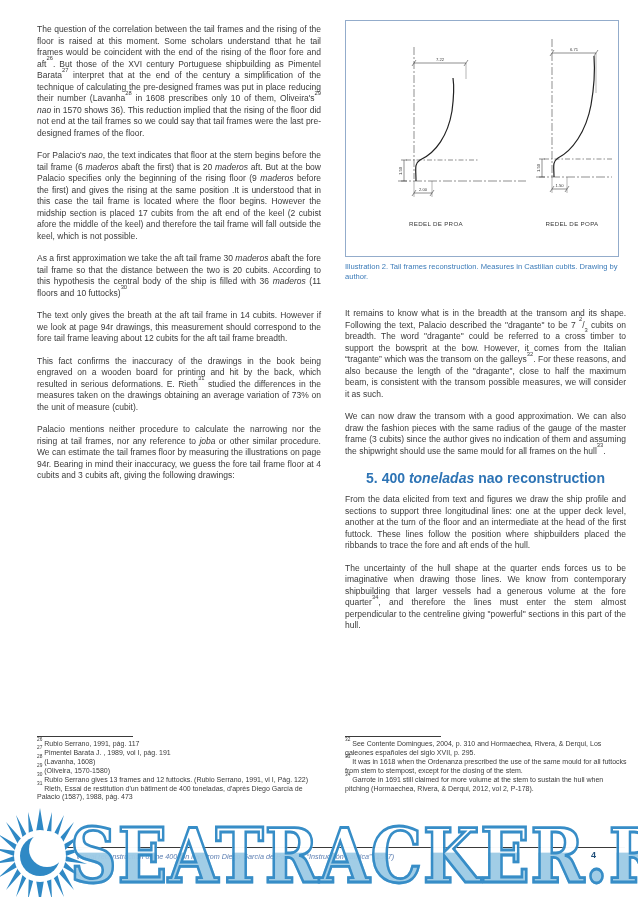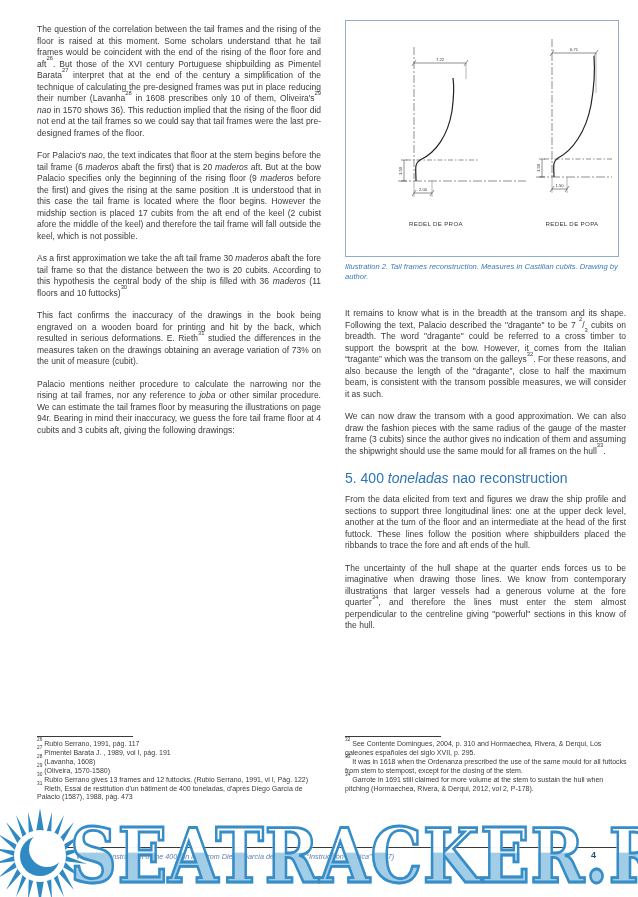--- a/index.html
+++ b/index.html
@@ -9,30 +9,30 @@
     font-family:"Liberation Sans","DejaVu Sans",sans-serif;color:#3a3a3a;
   }
   .col{position:absolute;font-size:8.5px;line-height:11.5px;text-align:justify;}
   .col p{margin:0 0 11px 0;}
   .col-left{left:37px;top:24px;width:284px;}
   .col-right{left:345px;top:308px;width:281px;}
   sup{font-size:68%;line-height:0;position:relative;top:-0.45em;}
   sub{font-size:68%;line-height:0;position:relative;top:0.25em;}
   i{font-style:italic;}
   h2.section{
-    font-size:14px;line-height:16px;font-weight:normal;color:#2E74B5;
-    margin:13px 0 8px 0;text-align:left;
+    font-size:14px;line-height:16px;font-weight:bold;color:#2E74B5;
+    margin:13px 0 8px 0;text-align:center;
   }
   .figure-box{
     position:absolute;left:345px;top:20px;width:274px;height:237px;
     border:1px solid #93accb;background:#ffffff;box-sizing:border-box;
   }
   .caption{
     position:absolute;left:345px;top:262px;width:281px;
-    color:#3c7bb8;font-style:italic;font-size:7.6px;line-height:9.6px;text-align:left;
+    color:#3c7bb8;font-size:7.6px;line-height:9.6px;text-align:left;
   }
   .fn{position:absolute;width:284px;font-size:7px;line-height:8.9px;text-align:left;}
   .fn-left{left:37px;top:736px;}
   .fn-right{left:345px;top:736px;width:282px;}
   .fn-rule{width:96px;height:1px;background:#3a3a3a;margin-bottom:3px;}
   .fn-item{margin:0;}
   .footer-rule{position:absolute;left:37px;top:847px;width:588px;height:1px;background:#3a3a3a;}
   .footer-text{
     position:absolute;left:76px;top:852px;width:480px;
     color:#5b7db1;font-style:italic;font-size:7.2px;line-height:9px;
@@ -60,20 +60,21 @@
 </style>
 </head>
 <body>
 
 <div class="page">
 
   <div class="col col-left">
     <p><span>The question of the correlation between the tail frames and the rising of the floor is raised at this moment. Some scholars understand  tthat he tail frames would be coincident with the end of the rising of the floor fore and aft</span><sup>26</sup><span>. But those of the XVI century Portuguese shipbuilding as Pimentel Barata</span><sup>27</sup><span> interpret that at the end of the century a simplification of the technique of calculating the pre-designed frames was put in place reducing their number (Lavanha</span><sup>28</sup><span> in 1608 prescribes only 10 of them, Oliveira's</span><sup>29</sup><span> </span><i>nao</i><span> in 1570 shows 36). This reduction implied that the rising of the floor did not end at the tail frames so we could say that tail frames were the last pre-designed frames of the floor.</span></p>
     <p><span>For Palacio's </span><i>nao</i><span>, the text indicates that floor at the stern begins before the tail frame (6 </span><i>maderos</i><span> abaft the first) that is 20 </span><i>maderos</i><span> aft. But at the bow Palacio specifies only the beginning of the rising floor (9 </span><i>maderos</i><span> before the first) and gives the rising at the same position .It is understood that in this case the tail frame is located where the floor begins. However the midship section is placed 17 cubits from the aft end of the keel (2 cubist afore the middle of the keel) and therefore the tail frame will fall outside the keel, which is not possible.</span></p>
     <p><span>As a first approximation we take the aft tail frame 30 </span><i>maderos</i><span> abaft the fore tail frame so that the distance between the two is 20 cubits. According to this hypothesis the central body of the ship is filled with 36 </span><i>maderos</i><span> (11 floors and 10 futtocks)</span><sup>30</sup></p>
+    <p><span>The text only gives the breath at the aft tail frame in 14 cubits. However if we look at page 94r drawings, this measurement should correspond to the fore tail frame leaving about 12 cubits for the aft tail frame breadth.</span></p>
     <p><span>This fact confirms the inaccuracy of the drawings in the book being engraved on a wooden board for printing and hit by the back, which resulted in serious deformations. E. Rieth</span><sup>31</sup><span> studied the differences in the measures taken on the drawings obtaining an average variation of 73% on the unit of measure (cubit).</span></p>
     <p><span>Palacio mentions neither procedure to calculate the narrowing nor the rising at tail frames, nor any reference to </span><i>joba</i><span> or other similar procedure. We can estimate the tail frames floor by measuring the illustrations on page 94r. Bearing in mind their inaccuracy, we guess the fore tail frame floor at 4 cubits and 3 cubits aft, giving the following drawings:</span></p>
   </div>
 
   <div class="figure-box">
     <svg width="272" height="235" viewBox="0 0 272 235">
 
       <g stroke="#444" stroke-width="0.6" fill="none">
 
         <line x1="68" y1="26" x2="68" y2="158" stroke-dasharray="8 2 2 2"></line>
@@ -129,21 +130,21 @@
     </svg>
   </div>
 
   <div class="caption">Illustration 2. Tail frames reconstruction. Measures in Castilian cubits. Drawing by author.</div>
 
   <div class="col col-right">
     <p><span>It remains to know what is in the breadth at the transom and its shape. Following the text, Palacio described the "dragante" to be 7 </span><sup>2</sup><span>/</span><sub>3</sub><span> cubits on breadth. The word "dragante" could be referred to a cross timber to support the bowsprit at the bow. However, it comes from the Italian “tragante” which was the transom on the galleys</span><sup>32</sup><span>. For these reasons, and also because the length of the "dragante", close to half the maximum beam, is consistent with the transom possible measures, we will consider it as such.</span></p>
     <p><span>We can now draw the transom with a good approximation. We can also draw the fashion pieces with the same radius of the gauge of the master frame (3 cubits) since the author gives no indication of them and assuming the shipwright should use the same mould for all frames on the hull</span><sup>33</sup><span>.</span></p>
     <h2 class="section"><span>5. 400 </span><i>toneladas</i><span> nao reconstruction</span></h2>
     <p><span>From the data elicited from text and figures we draw the ship profile and sections to support three longitudinal lines: one at the upper deck level, another at the turn of the floor and an intermediate at the head of the first futtock. These lines follow the position where shipbuilders placed the ribbands to trace the fore and aft ends of the hull.</span></p>
-    <p><span>The uncertainty of the hull shape at the quarter ends forces us to be imaginative when drawing those lines. We know from contemporary illustrations that larger vessels had a generous volume at the fore quarter</span><sup>34</sup><span>, and therefore the lines must enter the stem almost perpendicular to the centreline giving "powerful" sections in this know of the hull.</span></p>
+    <p><span>The uncertainty of the hull shape at the quarter ends forces us to be imaginative when drawing those lines. We know from contemporary shipbuilding that larger vessels had a generous volume at the fore quarter</span><sup>34</sup><span>, and therefore the lines must enter the stem almost perpendicular to the centreline giving "powerful" sections in this part of the hull.</span></p>
   </div>
 
   <div class="fn fn-left">
     <div class="fn-rule"></div>
     <div class="fn-item"><sup>26</sup><span> Rubio Serrano, 1991, pág. 117</span></div>
     <div class="fn-item"><sup>27</sup><span> Pimentel Barata J. , 1989, vol I, pág. 191</span></div>
     <div class="fn-item"><sup>28</sup><span> (Lavanha, 1608)</span></div>
     <div class="fn-item"><sup>29</sup><span> (Oliveira, 1570-1580)</span></div>
     <div class="fn-item"><sup>30</sup><span> Rubio Serrano gives 13 frames and 12 futtocks. (Rubio Serrano, 1991, vl I, Pág. 122)</span></div>
     <div class="fn-item"><sup>31</sup><span> Rieth, Essai de restitution d'un bâtiment de 400 toneladas, d'après Diego García de Palacio (1587), 1988, pág. 473</span></div>

